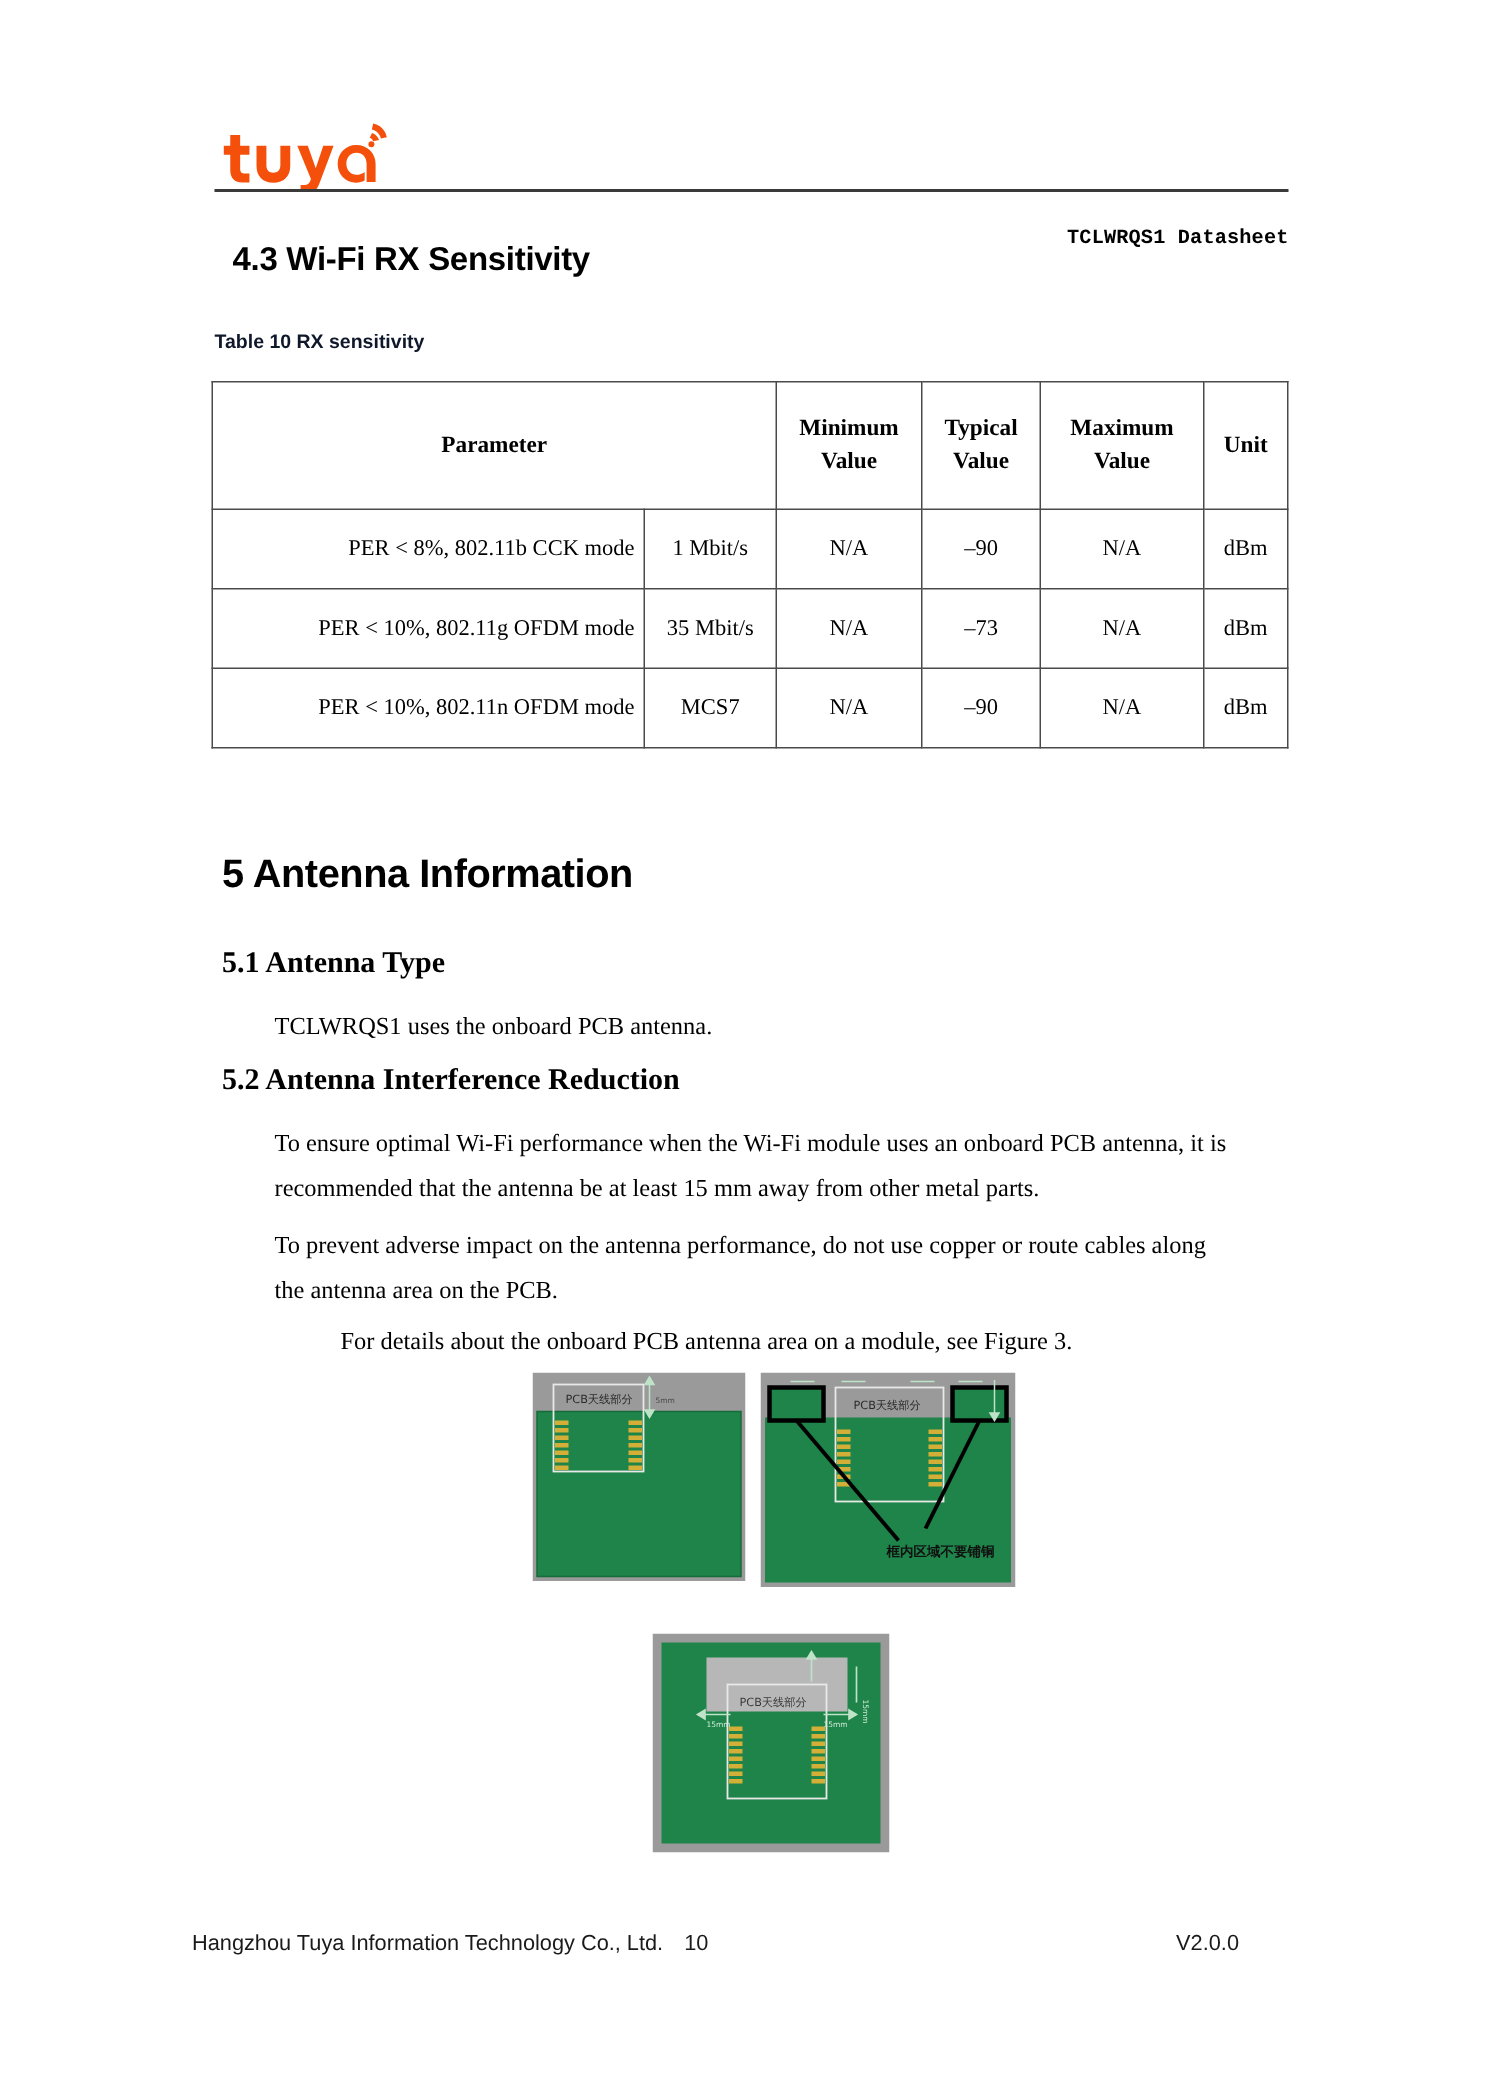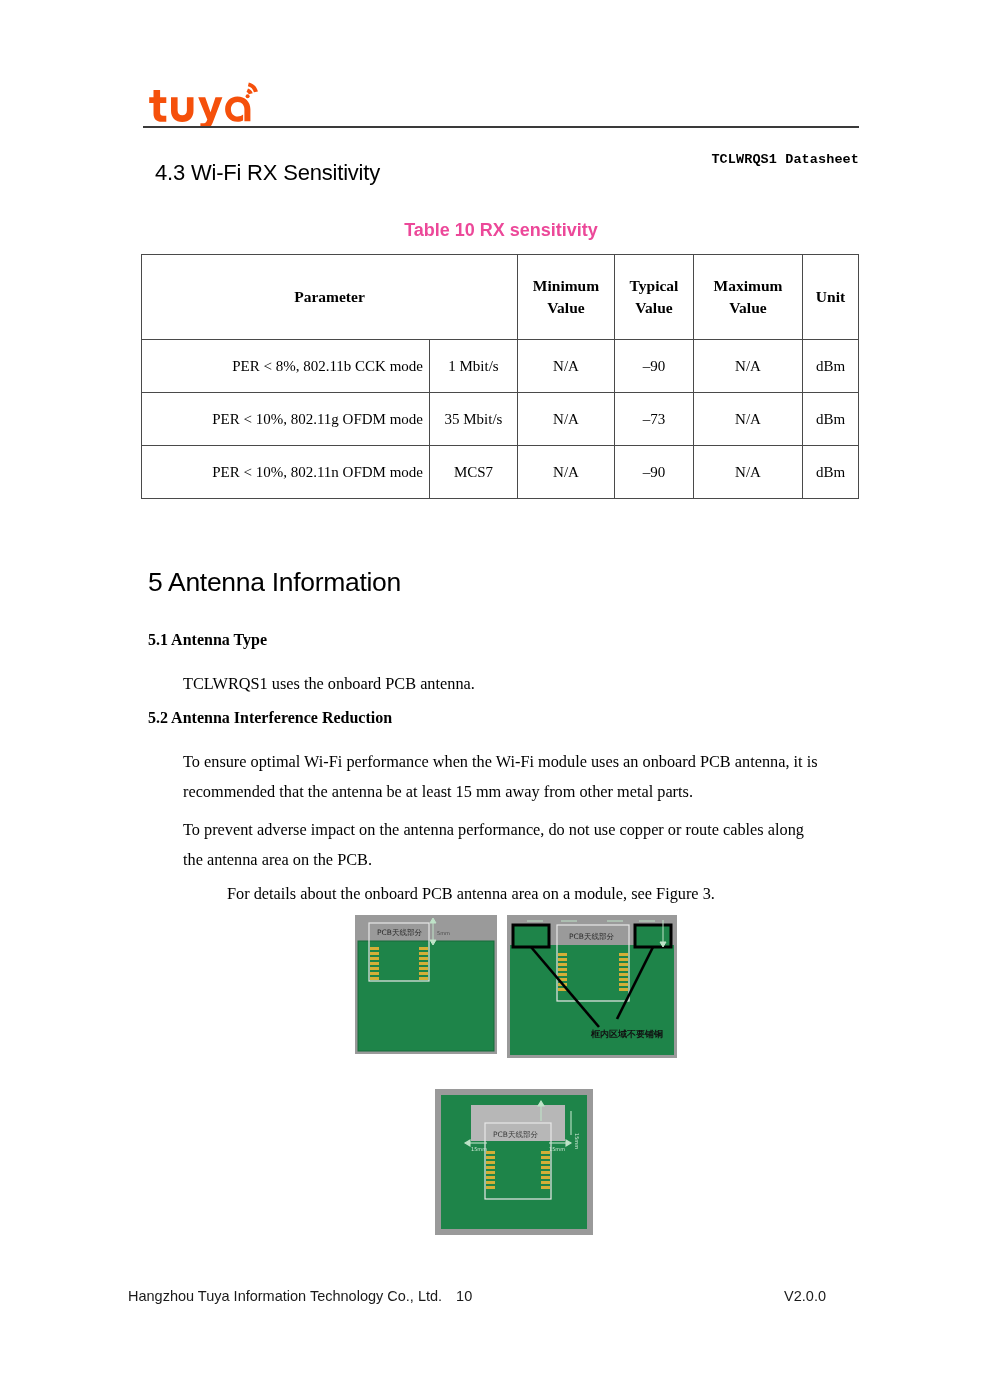--- a/index.html
+++ b/index.html
@@ -57,58 +57,57 @@
     top: 126px;
     width: 716px;
     height: 0;
     border-top: 2.4px solid #3a3a3a;
   }
 
   
   .h2-sans {
     position: absolute;
     font-family: "Liberation Sans", sans-serif;
-    font-weight: normal;
+    font-weight: bold;
     color: #000;
     white-space: nowrap;
   }
   #heading-43 {
     left: 155px;
     top: 160px;
     font-size: 22px;
     letter-spacing: -0.2px;
   }
   #heading-5 {
     left: 148px;
     top: 567px;
     font-size: 26.5px;
     letter-spacing: -0.3px;
   }
   .h3-serif {
     position: absolute;
     font-family: "Liberation Serif", serif;
     font-weight: bold;
-    font-size: 16px;
+    font-size: 20px;
     color: #000;
     white-space: nowrap;
   }
   #heading-51 { left: 148px; top: 631px; }
   #heading-52 { left: 148px; top: 709px; }
 
   
   .table-caption {
     position: absolute;
     left: 143px;
     top: 220px;
     width: 716px;
-    text-align: center;
     font-family: "Liberation Sans", sans-serif;
     font-weight: bold;
-    font-size: 18px;
-    color: #ec4899;
+    font-size: 13px;
+    color: #0f172a;
   }
 
   
   .rx-table {
     position: absolute;
     left: 141px;
     top: 254px;
     width: 717px;
     border-collapse: collapse;
     font-family: "Liberation Serif", serif;

